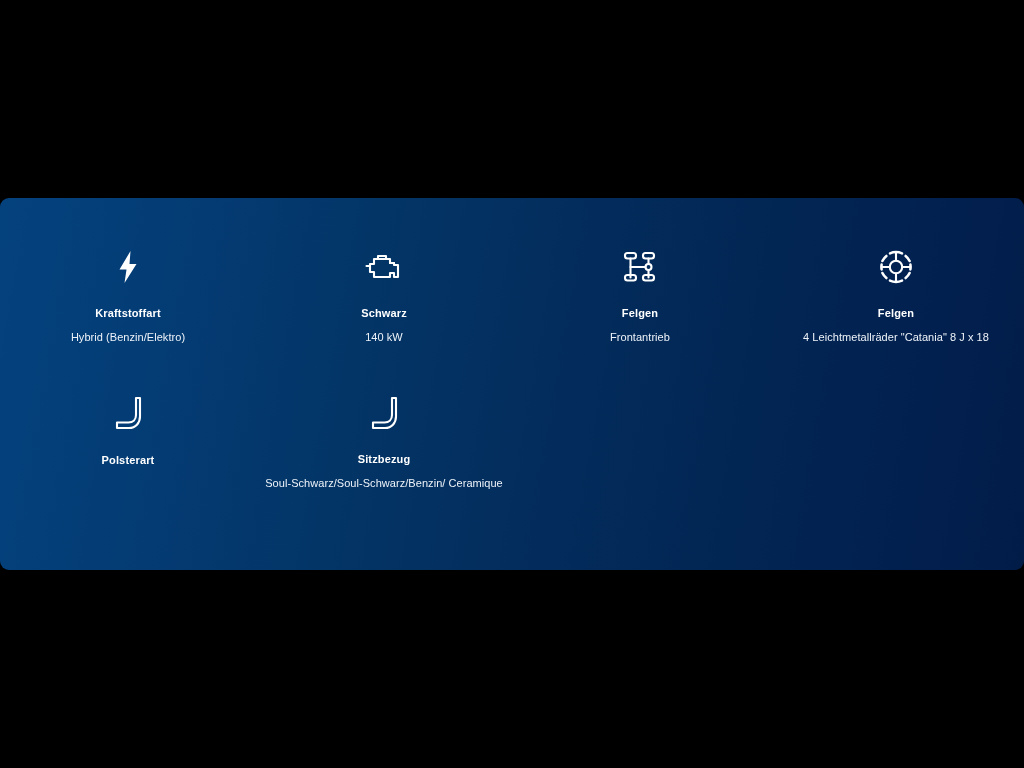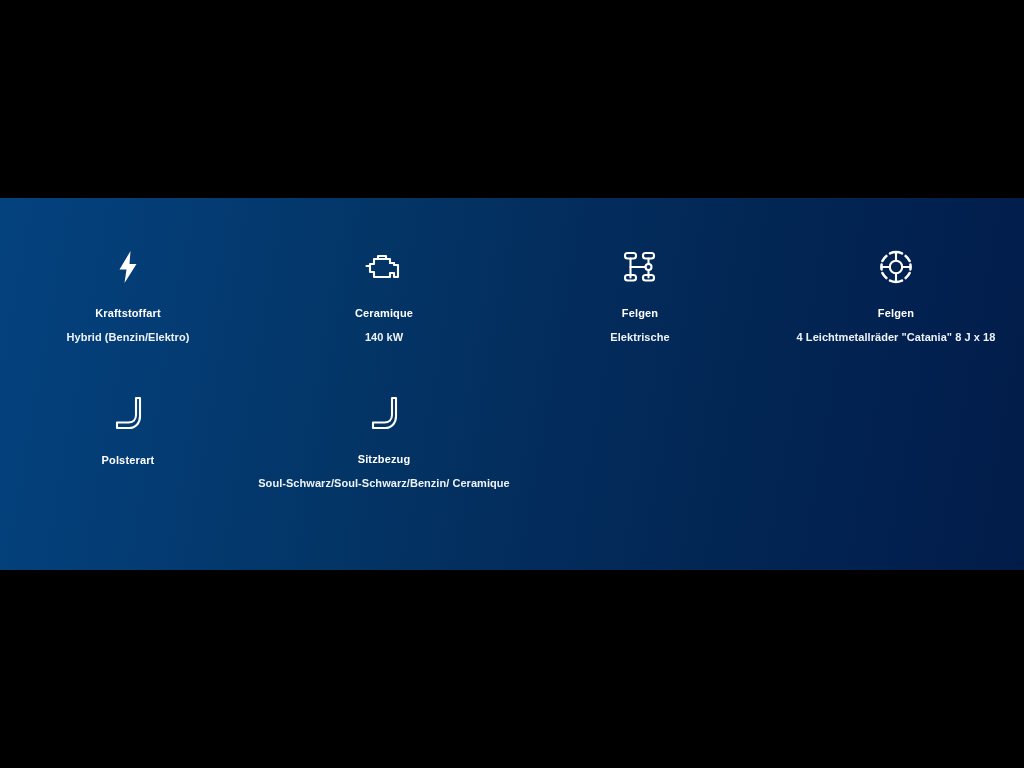--- a/index.html
+++ b/index.html
@@ -31,20 +31,21 @@
     height: 372px;
     background: linear-gradient(100deg,
         #04427e 0%,
         #043d76 14%,
         #033465 38%,
         #032c5c 55%,
         #022654 72%,
         #02204f 88%,
         #021c48 100%);
     box-sizing: border-box;
+    border-radius: 9px;
   }
 
   .spec-grid {
     position: absolute;
     left: 0;
     top: 0;
     width: 1024px;
     display: grid;
     grid-template-columns: repeat(4, 256px);
     grid-template-rows: 146px 146px;
@@ -76,21 +77,21 @@
     font-weight: bold;
     color: #ffffff;
     letter-spacing: 0.15px;
     text-align: center;
     line-height: 14px;
   }
 
   .spec-value {
     margin-top: 10px;
     font-size: 11px;
-    font-weight: bold;
+    font-weight: normal;
     color: #eef3f9;
     text-align: center;
     line-height: 14px;
     max-width: 250px;
     letter-spacing: 0.05px;
   }
 
   .spec-value.wide { max-width: 252px; }
 </style>
 </head>
@@ -115,41 +116,41 @@
         <span class="spec-icon">
           <svg width="38" height="30" viewBox="0 0 38 30" fill="none" stroke="#ffffff" stroke-width="2.1" stroke-linejoin="round" stroke-linecap="round">
             <path d="M13 7 L13 4 L21 4 L21 7"></path>
             <path d="M13 7 L9 7 L9 12 L5 12 L5 20 L9 20 L9 25 L25 25
                      L25 21 L29 21 L29 25 L33 25 L33 13 L29 13
                      L29 11 L25 11 L25 7 Z"></path>
             <path d="M25 11 L29 11"></path>
             <path d="M1.5 14 L5 14"></path>
           </svg>
         </span>
-        <div class="spec-label">Ceramique</div>
+        <div class="spec-label">Schwarz</div>
         <div class="spec-value">140 kW</div>
       </div>
 
 
       <div class="spec-tile">
         <span class="spec-icon">
           <svg width="36" height="34" viewBox="0 0 36 34" fill="none" stroke="#ffffff" stroke-width="2.1" stroke-linejoin="round" stroke-linecap="round">
             <rect x="3" y="3" width="11" height="5.5" rx="2.5"></rect>
             <rect x="21" y="3" width="11" height="5.5" rx="2.5"></rect>
             <rect x="3" y="25" width="11" height="5.5" rx="2.5"></rect>
             <rect x="21" y="25" width="11" height="5.5" rx="2.5"></rect>
             <path d="M8.5 8.5 L8.5 27.5"></path>
             <path d="M26.5 8.5 L26.5 14"></path>
             <path d="M26.5 20 L26.5 27.5"></path>
             <path d="M8.5 17 L23.5 17"></path>
             <circle cx="26.5" cy="17" r="3"></circle>
           </svg>
         </span>
         <div class="spec-label">Felgen</div>
-        <div class="spec-value">Elektrische</div>
+        <div class="spec-value">Frontantrieb</div>
       </div>
 
 
       <div class="spec-tile">
         <span class="spec-icon">
           <svg width="36" height="36" viewBox="0 0 36 36" fill="none" stroke="#ffffff" stroke-width="2.1" stroke-linejoin="round" stroke-linecap="round">
             <circle cx="18" cy="18" r="6.2"></circle>
 
             <g stroke-width="2.6">
               <path d="M12.0 4.4 A14.4 14.4 0 0 1 24.0 4.4"></path>

